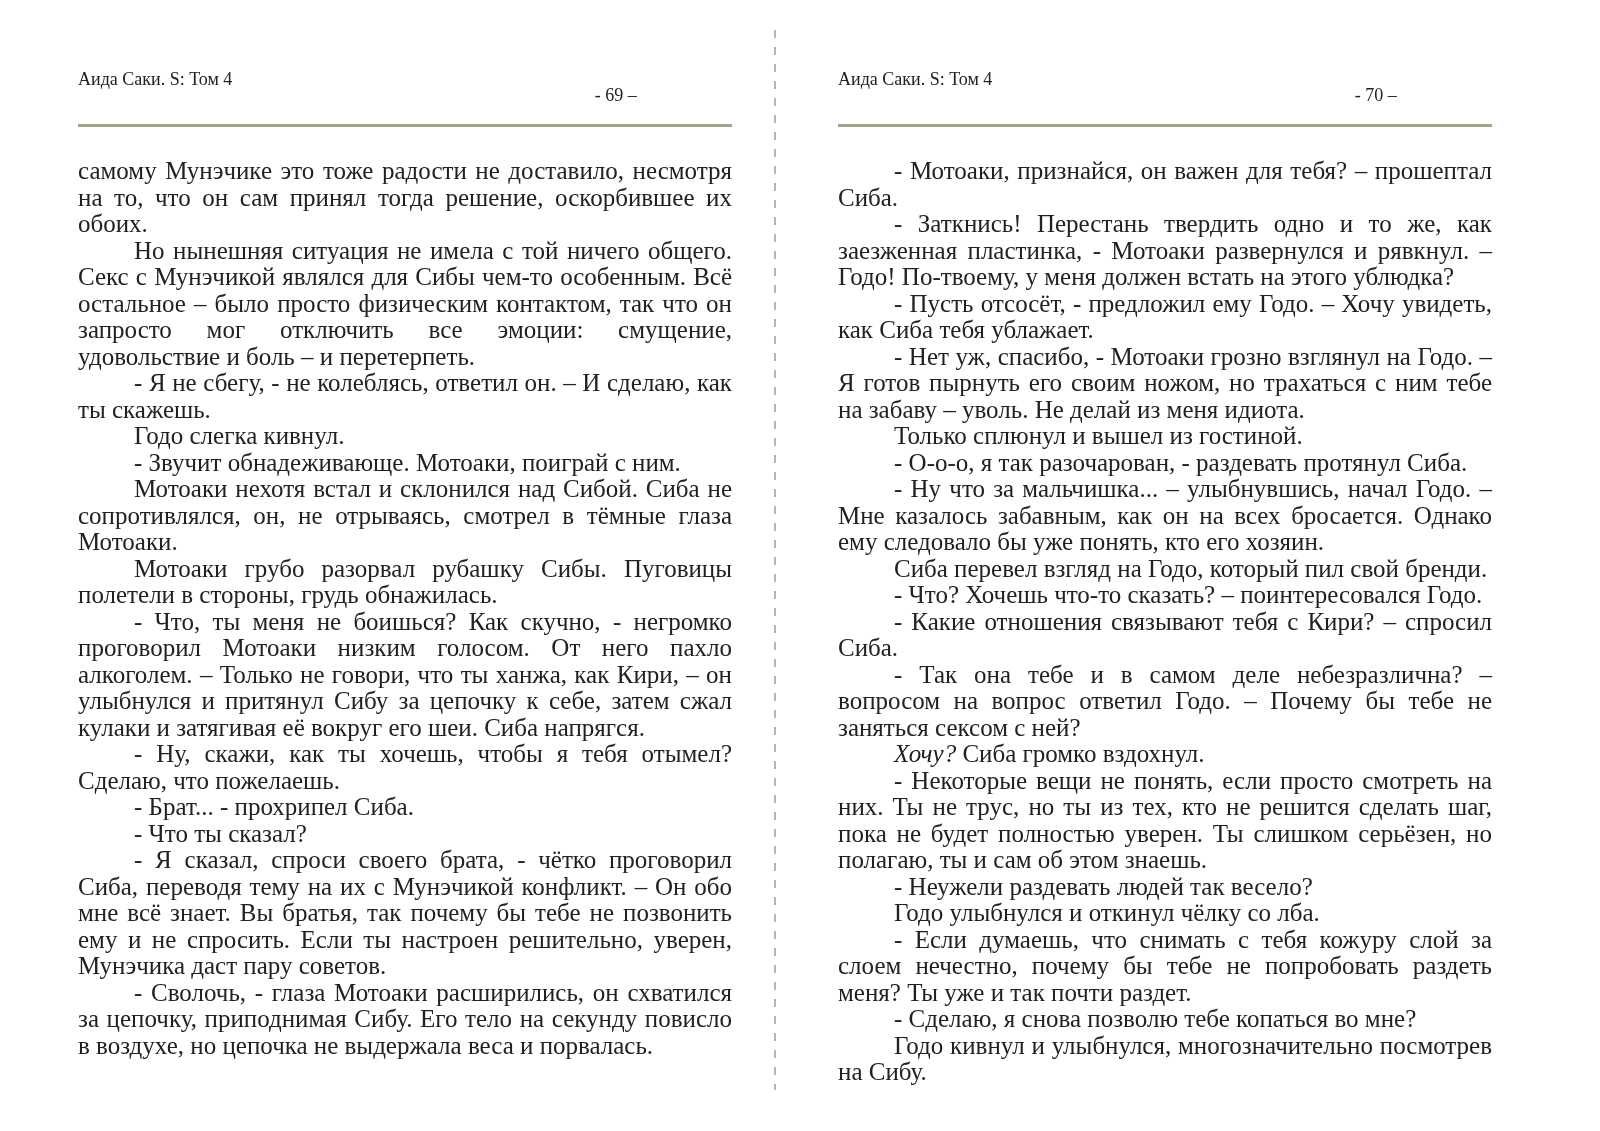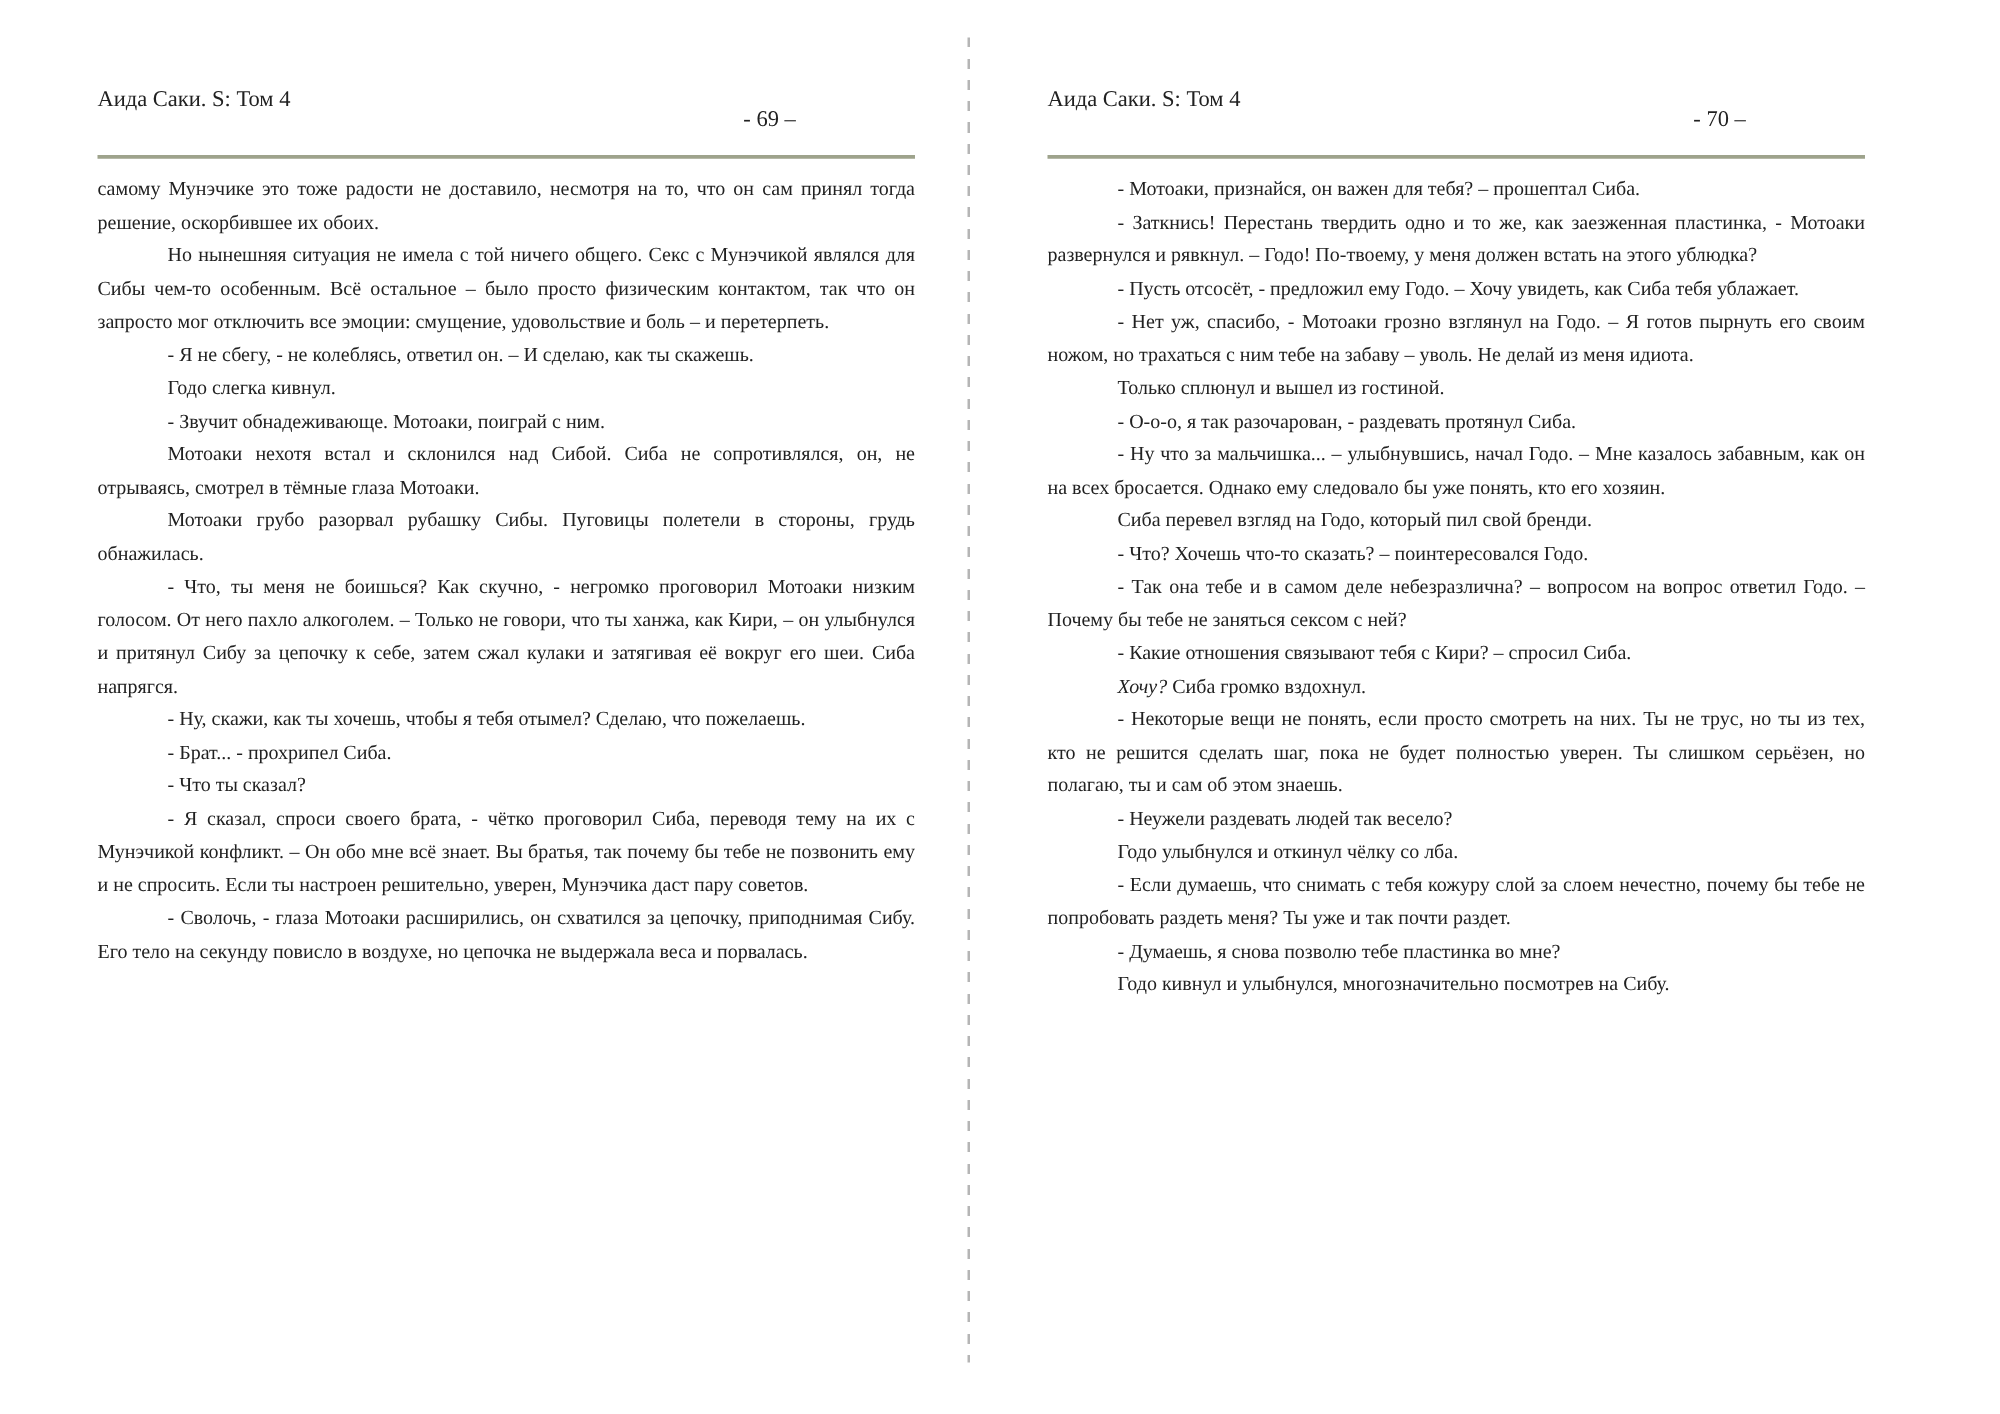--- a/index.html
+++ b/index.html
@@ -56,22 +56,22 @@
     left: 79%;
     top: 16px;
   }
   .header-rule {
     margin-top: 28px;
     height: 3px;
     background: var(--rule);
     border: none;
   }
   .page-text {
-    margin-top: 12px;
-    font-size: 16px;
+    margin-top: 31px;
+    font-size: 25px;
     line-height: 26.5px;
     text-align: justify;
   }
   .page-text p.para { text-indent: 0; }
   .page-text p.para.indent { text-indent: 56px; }
   .page-text em { font-style: italic; }
 </style>
 </head>
 <body>
 
@@ -111,25 +111,25 @@
     <div class="page-text">
         <p class="para indent">- Мотоаки, признайся, он важен для тебя? – прошептал Сиба.</p>
         <p class="para indent">- Заткнись! Перестань твердить одно и то же, как заезженная пластинка, - Мотоаки развернулся и рявкнул. – Годо! По-твоему, у меня должен встать на этого ублюдка?</p>
         <p class="para indent">- Пусть отсосёт, - предложил ему Годо. – Хочу увидеть, как Сиба тебя ублажает.</p>
         <p class="para indent">- Нет уж, спасибо, - Мотоаки грозно взглянул на Годо. – Я готов пырнуть его своим ножом, но трахаться с ним тебе на забаву – уволь. Не делай из меня идиота.</p>
         <p class="para indent">Только сплюнул и вышел из гостиной.</p>
         <p class="para indent">- О-о-о, я так разочарован, - раздевать протянул Сиба.</p>
         <p class="para indent">- Ну что за мальчишка... – улыбнувшись, начал Годо. – Мне казалось забавным, как он на всех бросается. Однако ему следовало бы уже понять, кто его хозяин.</p>
         <p class="para indent">Сиба перевел взгляд на Годо, который пил свой бренди.</p>
         <p class="para indent">- Что? Хочешь что-то сказать? – поинтересовался Годо.</p>
+        <p class="para indent">- Какие отношения связывают тебя с Кири? – спросил Сиба.</p>
         <p class="para indent">- Так она тебе и в самом деле небезразлична? – вопросом на вопрос ответил Годо. – Почему бы тебе не заняться сексом с ней?</p>
-        <p class="para indent">- Какие отношения связывают тебя с Кири? – спросил Сиба.</p>
         <p class="para indent"><em>Хочу?</em> Сиба громко вздохнул.</p>
         <p class="para indent">- Некоторые вещи не понять, если просто смотреть на них. Ты не трус, но ты из тех, кто не решится сделать шаг, пока не будет полностью уверен. Ты слишком серьёзен, но полагаю, ты и сам об этом знаешь.</p>
         <p class="para indent">- Неужели раздевать людей так весело?</p>
         <p class="para indent">Годо улыбнулся и откинул чёлку со лба.</p>
         <p class="para indent">- Если думаешь, что снимать с тебя кожуру слой за слоем нечестно, почему бы тебе не попробовать раздеть меня? Ты уже и так почти раздет.</p>
-        <p class="para indent">- Думаешь, я снова позволю тебе пластинка во мне?</p>
+        <p class="para indent">- Сделаю, я снова позволю тебе копаться во мне?</p>
         <p class="para indent">Годо кивнул и улыбнулся, многозначительно посмотрев на Сибу.</p>
       </div>
   </div>
 
 </div>
 
 </body></html>

